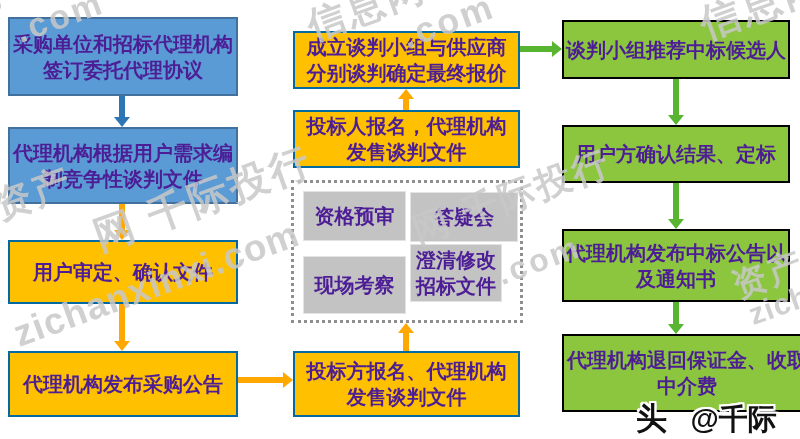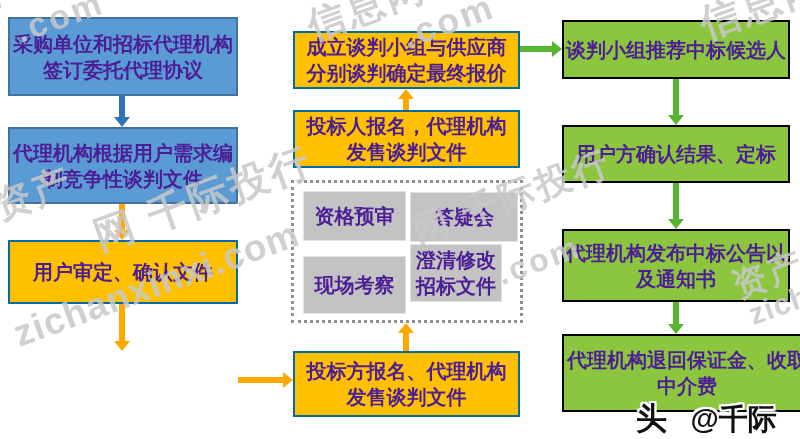--- a/index.html
+++ b/index.html
@@ -62,20 +62,21 @@
   .brand .handle{font-size:29px;font-weight:700;}
 </style>
 </head>
 <body>
 
 <div id="stage">
 
   <div class="bx blue" style="left:8px;  top:17px;  width:230px; height:79px;">采购单位和招标代理机构签订委托代理协议</div>
   <div class="bx blue" style="left:8px;  top:127px; width:230px; height:77px;">代理机构根据用户需求编制竞争性谈判文件</div>
   <div class="bx orange" style="left:8px;  top:240px; width:230px; height:64px;">用户审定、确认文件</div>
+  <div class="bx orange" style="left:8px;  top:351px; width:230px; height:66px;">代理机构发布采购公告</div>
 
   <div class="bx orange" style="left:293px; top:31px;  width:227px; height:58px;">成立谈判小组与供应商分别谈判确定最终报价</div>
   <div class="bx orange" style="left:293px; top:110px; width:227px; height:58px;">投标人报名，代理机构发售谈判文件</div>
 
   <div class="dash" style="left:291px; top:180px; width:232px; height:143px;"></div>
   <div class="bx grayb" style="left:303px; top:191px; width:103px; height:50px;">资格预审</div>
   <div class="bx grayb" style="left:303px; top:256px; width:103px; height:58px;">现场考察</div>
   <div class="bx grayb" style="left:410px; top:192px; width:108px; height:50px;">答疑会</div>
   <div class="bx grayb" style="left:410px; top:244px; width:92px; height:58px;">澄清修改招标文件</div>
 

